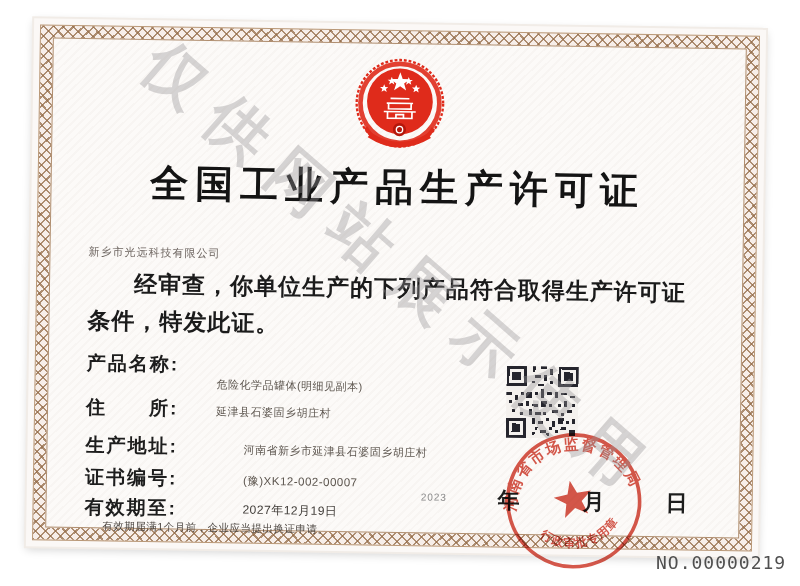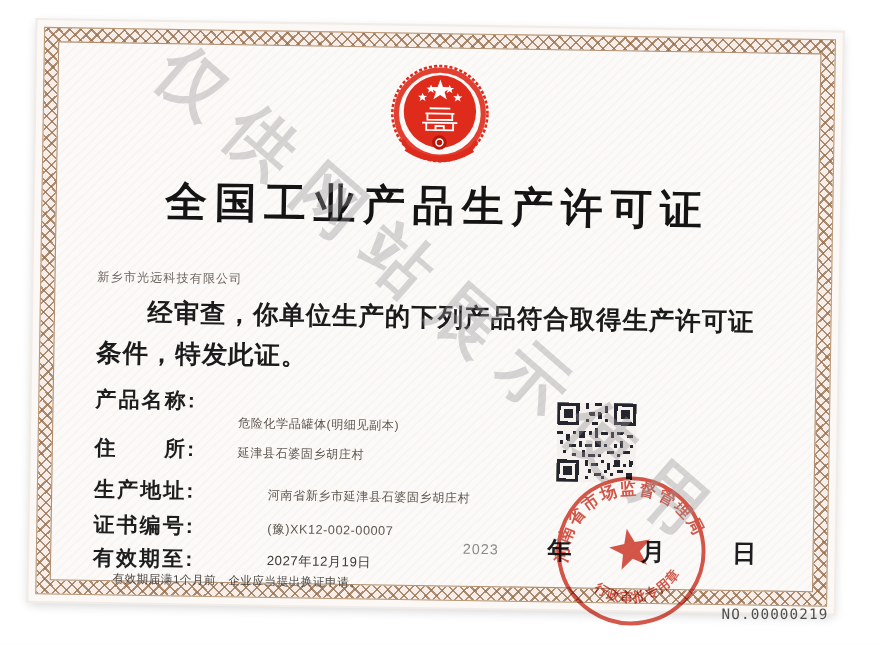--- a/index.html
+++ b/index.html
@@ -45,31 +45,31 @@
   .lbl-address{top:355px;}
   .val-address{left:168px; top:363px;}
   .lbl-site{top:393px;}
   .val-site{left:196px; top:401px;}
   .lbl-certno{top:425px;}
   .val-certno{left:196px; top:432px; font-size:11.5px;}
   .lbl-valid{top:455px;}
   .val-valid{left:196px; top:460px; font-size:12px; color:#3e3a36;}
   .note{position:absolute; left:56px; top:480px; font-size:10.5px; color:#4a443f; letter-spacing:.5px;}
   .qr{position:absolute; left:458px; top:320px; width:72px; height:72px;}
-  .year-hint{position:absolute; left:374px; top:447px; font-size:13px; color:#8a8a8a; letter-spacing:1px;}
+  .year-hint{position:absolute; left:374px; top:447px; font-size:10px; color:#8a8a8a; letter-spacing:1px;}
   .date-char{position:absolute; top:440px; font-size:22px; font-weight:bold; color:#1d1d1d;}
   .dc-year{left:451px;} .dc-month{left:536px;} .dc-day{left:619px;}
   .seal{
     position:absolute; left:455px; top:382px; width:144px; height:144px;
     transform:rotate(-12deg); opacity:.85; mix-blend-mode:multiply; z-index:3;
   }
   
   .serial{
     position:absolute; left:656px; top:552px; font-family:"DejaVu Sans Mono", monospace;
-    font-size:13px; color:#4f4f4f; letter-spacing:1px; z-index:2;
+    font-size:18px; color:#4f4f4f; letter-spacing:1px; z-index:2;
   }
   .wm-diag{
     position:absolute; left:50%; top:46%;
     transform:translate(-50%,-50%) rotate(41deg);
     font-size:62px; font-weight:bold; letter-spacing:20px; white-space:nowrap;
     color:rgba(150,147,150,.38); z-index:6; pointer-events:none;
   }
   .wm-letters{
     position:absolute; left:52px; top:296px; width:740px;
     font-size:140px; font-weight:bold; letter-spacing:80px; white-space:nowrap;

